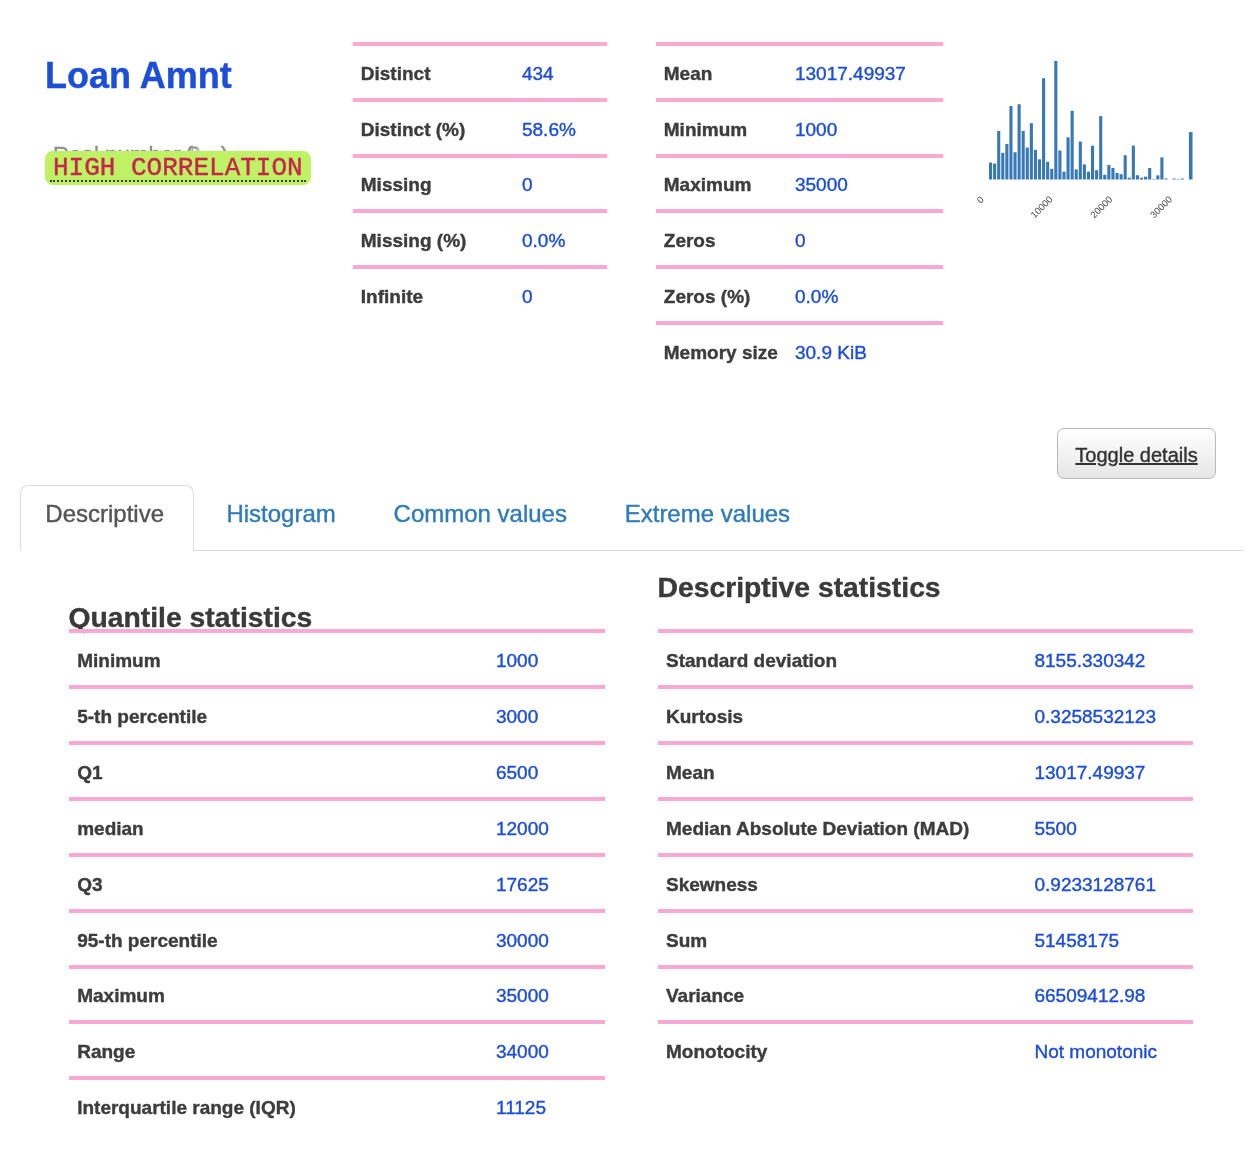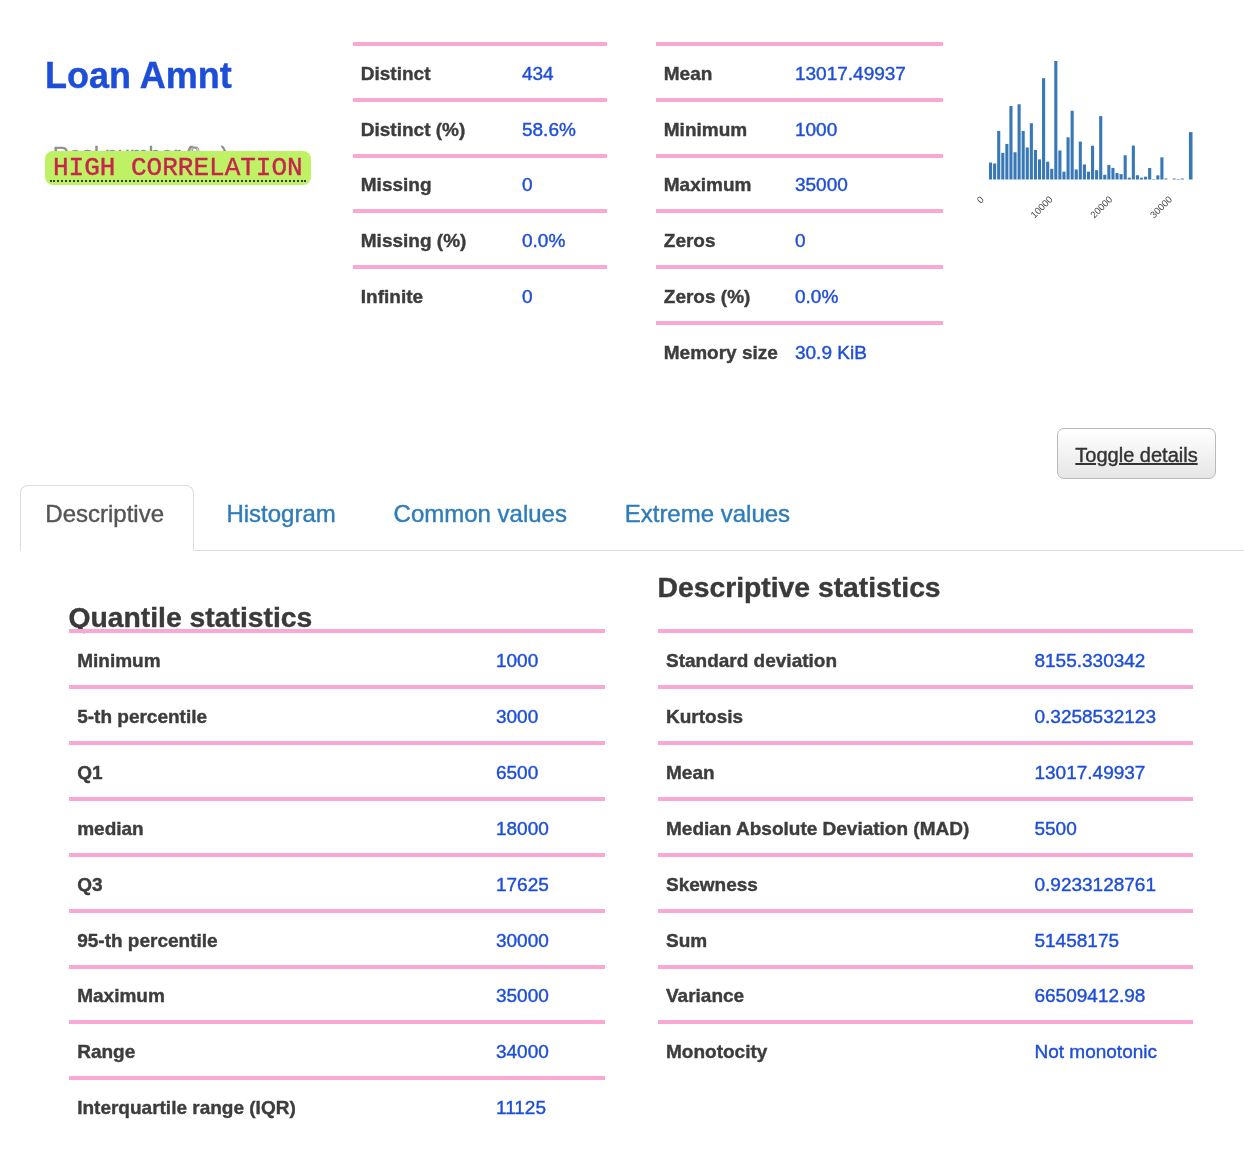--- a/index.html
+++ b/index.html
@@ -181,21 +181,21 @@
     <tr>
           <td class="lbl">5-th percentile</td>
           <td class="val">3000</td>
         </tr>
     <tr>
           <td class="lbl">Q1</td>
           <td class="val">6500</td>
         </tr>
     <tr>
           <td class="lbl">median</td>
-          <td class="val">18000</td>
+          <td class="val">12000</td>
         </tr>
     <tr>
           <td class="lbl">Q3</td>
           <td class="val">17625</td>
         </tr>
     <tr>
           <td class="lbl">95-th percentile</td>
           <td class="val">30000</td>
         </tr>
     <tr>

